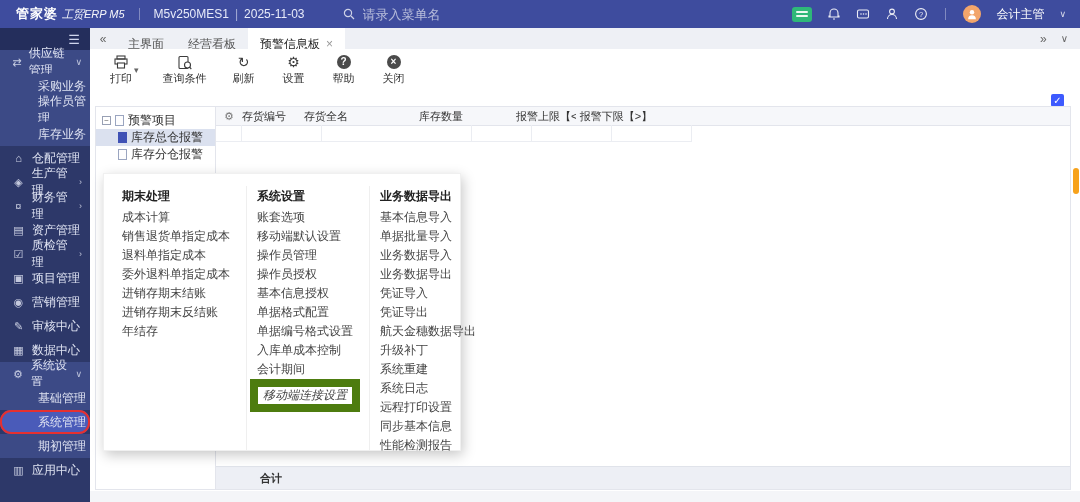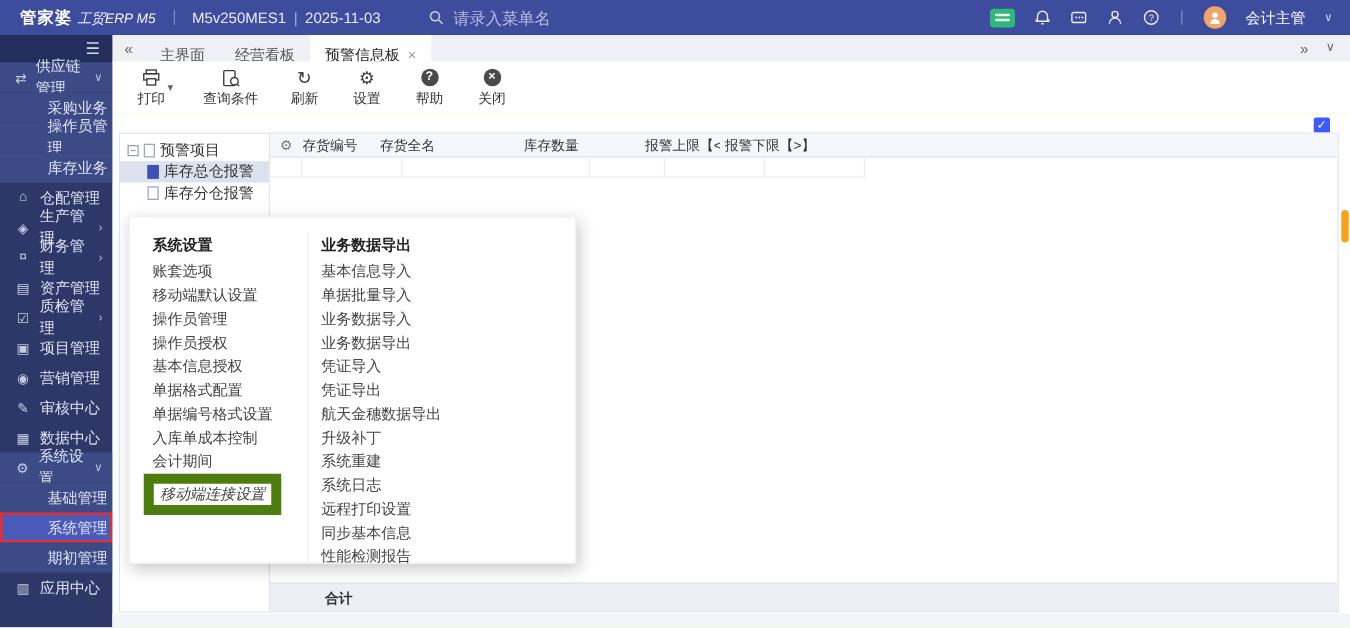--- a/index.html
+++ b/index.html
@@ -32,21 +32,21 @@
   .sidebar{position:absolute;top:28px;left:0;width:90px;height:474px;background:#2d3869;color:#dfe3f2;}
   .sb-top{height:22px;background:#242e5c;display:flex;align-items:center;justify-content:flex-end;
           padding-right:10px;color:#cfd5ec;font-size:13px;}
   .sb-row{height:24px;display:flex;align-items:center;padding-left:11px;font-size:12px;cursor:default;
           position:relative;}
   .sb-group,.sb-child{background:#3c4a86;}
   .sb-icon{width:15px;margin-right:6px;font-size:11px;opacity:.85;text-align:center;}
   .sb-child{padding-left:38px;}
   .sb-chevron{margin-left:auto;margin-right:8px;font-size:9px;opacity:.8;}
   .sb-selected{background:#4a5bb9;}
-  .sb-hl{outline:2px solid #e53030;outline-offset:-2px;}
+  .sb-hl{outline:2px solid #e53030;outline-offset:-2px;border-radius:11px;}
 
   
   .tabbar{position:absolute;top:28px;left:90px;width:990px;height:21px;background:#eef0f5;
           border-bottom:1px solid #e0e3ea;display:flex;align-items:stretch;}
   .tab-scroll{width:26px;display:flex;align-items:center;justify-content:center;color:#666;font-size:12px;}
   .tab{display:flex;align-items:center;padding:16px 12px;font-size:12px;color:#555;gap:6px;white-space:nowrap;}
   .tab.active{background:#fff;color:#222;border-bottom:2px solid #3b4fb0;}
   .tab .tclose{color:#999;font-size:12px;}
   .tab-right{margin-left:auto;display:flex;align-items:center;gap:14px;padding-right:12px;color:#666;}
 
@@ -374,20 +374,30 @@
           <span class="td"></span>
           <span class="td"></span>
         </div>
 
       <div class="tfoot">
         <span>合计</span>
       </div>
 
       <div class="menu">
         <span style="display:flex;">
+            <div class="menu-col">
+              <div class="menu-title">期末处理</div>
+              <div class="menu-item">成本计算</div>
+              <div class="menu-item">销售退货单指定成本</div>
+              <div class="menu-item">退料单指定成本</div>
+              <div class="menu-item">委外退料单指定成本</div>
+              <div class="menu-item">进销存期末结账</div>
+              <div class="menu-item">进销存期末反结账</div>
+              <div class="menu-item">年结存</div>
+            </div>
             <div class="menu-col"><div class="menu-title">系统设置</div><div class="menu-item">账套选项</div><div class="menu-item">移动端默认设置</div><div class="menu-item">操作员管理</div><div class="menu-item">操作员授权</div><div class="menu-item">基本信息授权</div><div class="menu-item">单据格式配置</div><div class="menu-item">单据编号格式设置</div><div class="menu-item">入库单成本控制</div><div class="menu-item">会计期间</div><div class="menu-item hl">移动端连接设置</div></div>
             <div class="menu-col">
               <div class="menu-title">业务数据导出</div>
               <div class="menu-item">基本信息导入</div>
               <div class="menu-item">单据批量导入</div>
               <div class="menu-item">业务数据导入</div>
               <div class="menu-item">业务数据导出</div>
               <div class="menu-item">凭证导入</div>
               <div class="menu-item">凭证导出</div>
               <div class="menu-item">航天金穗数据导出</div>

